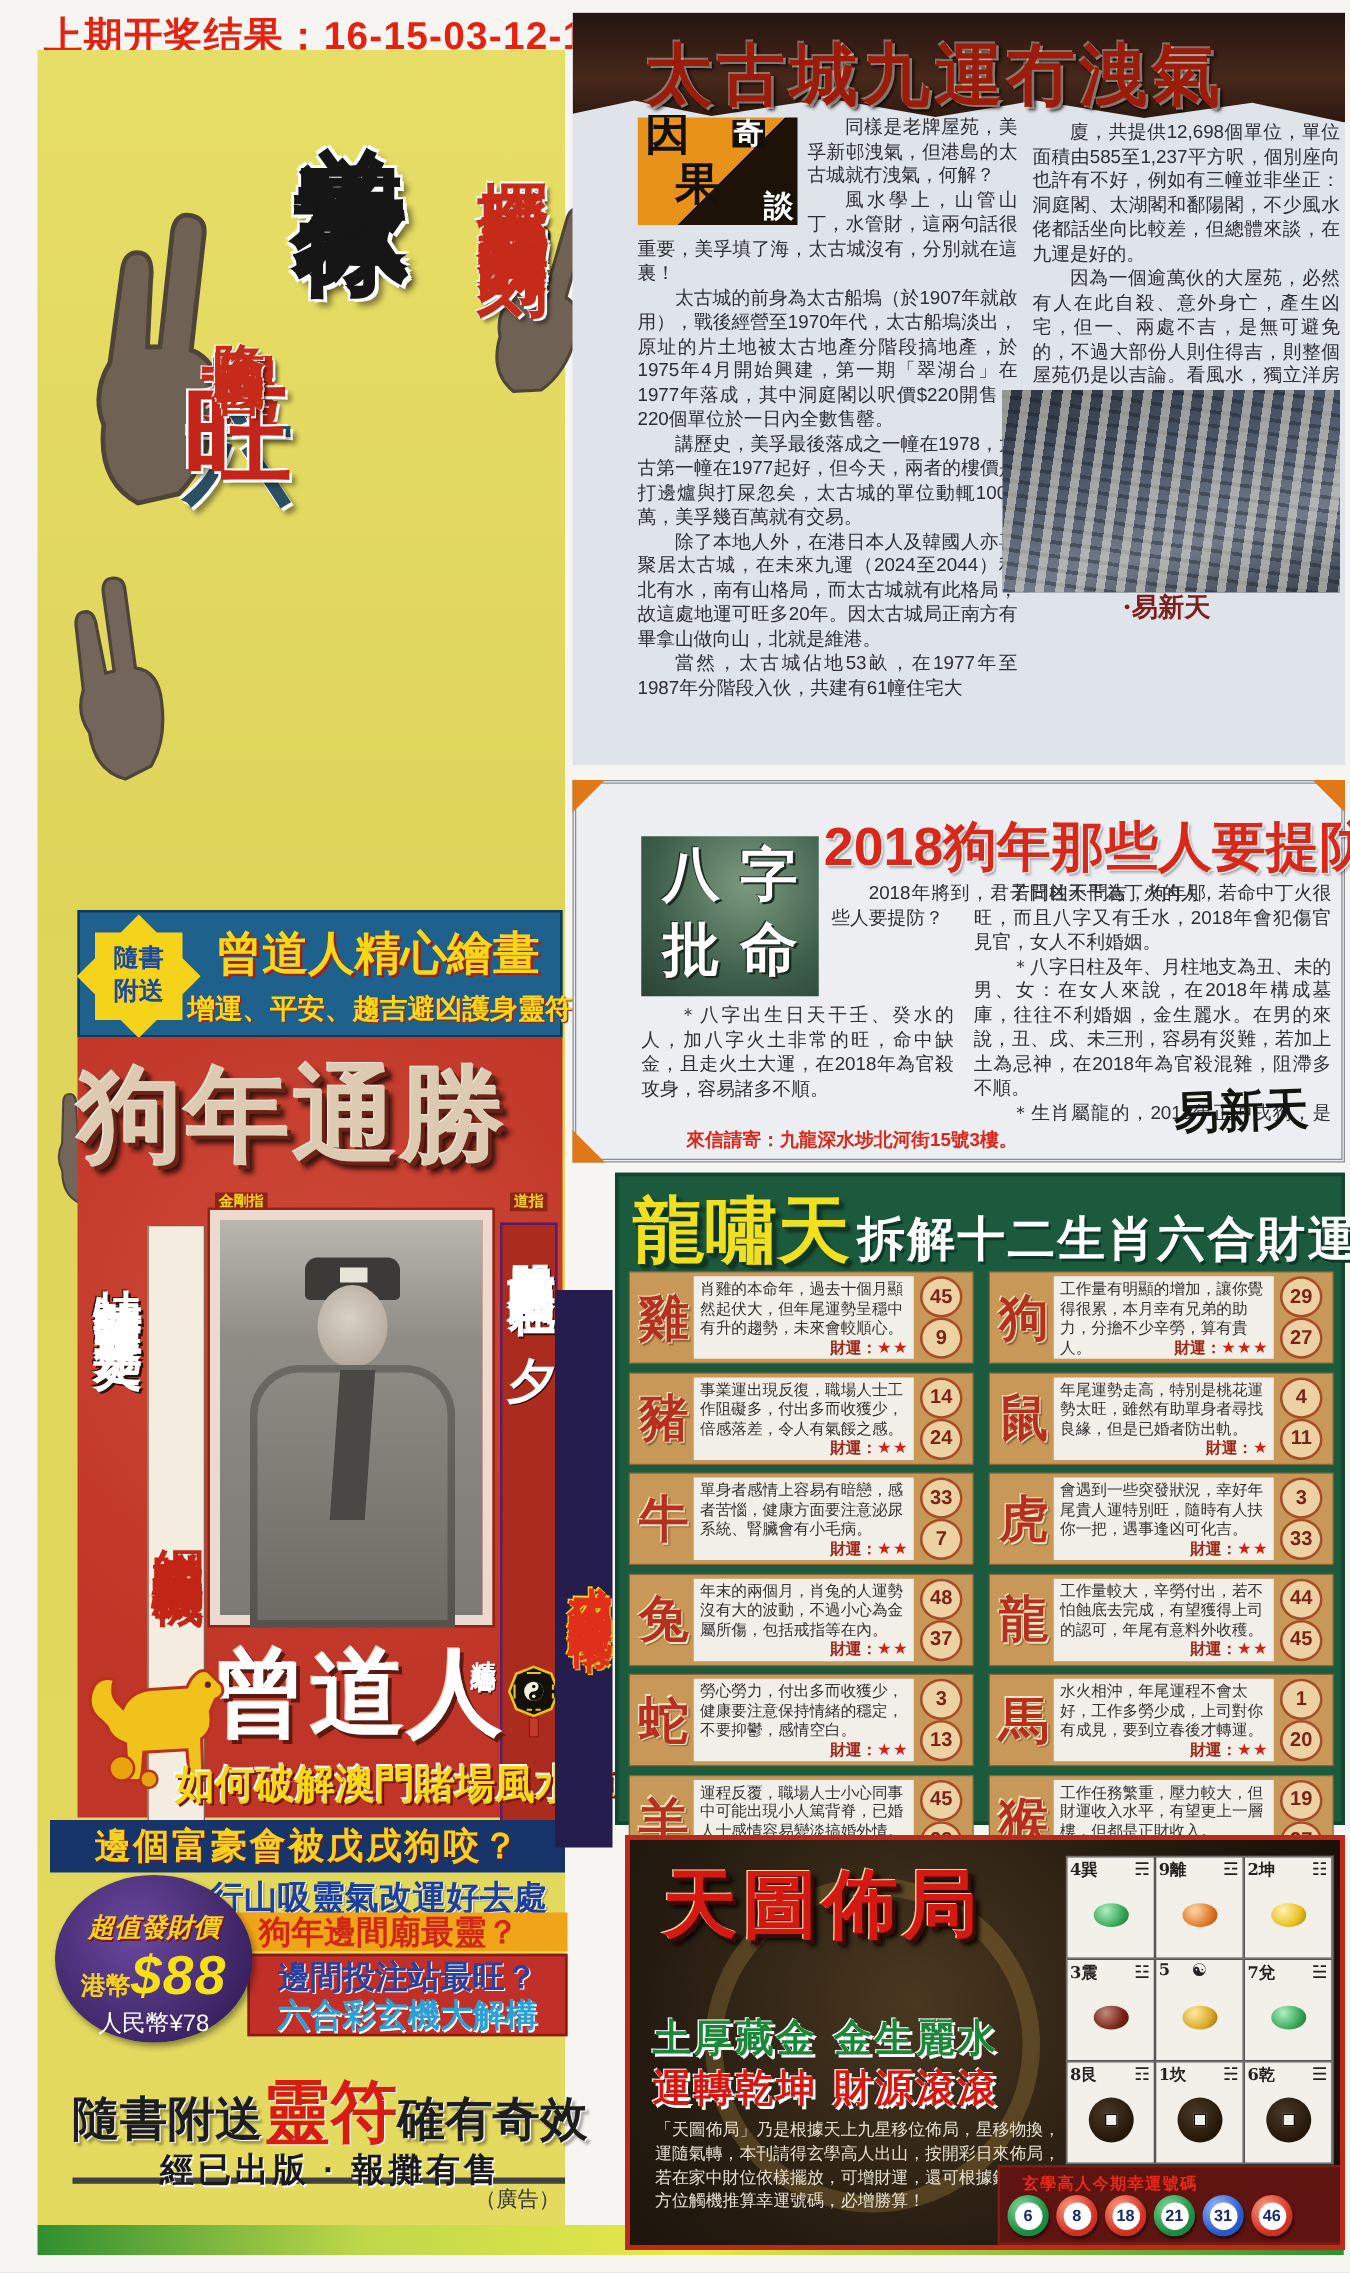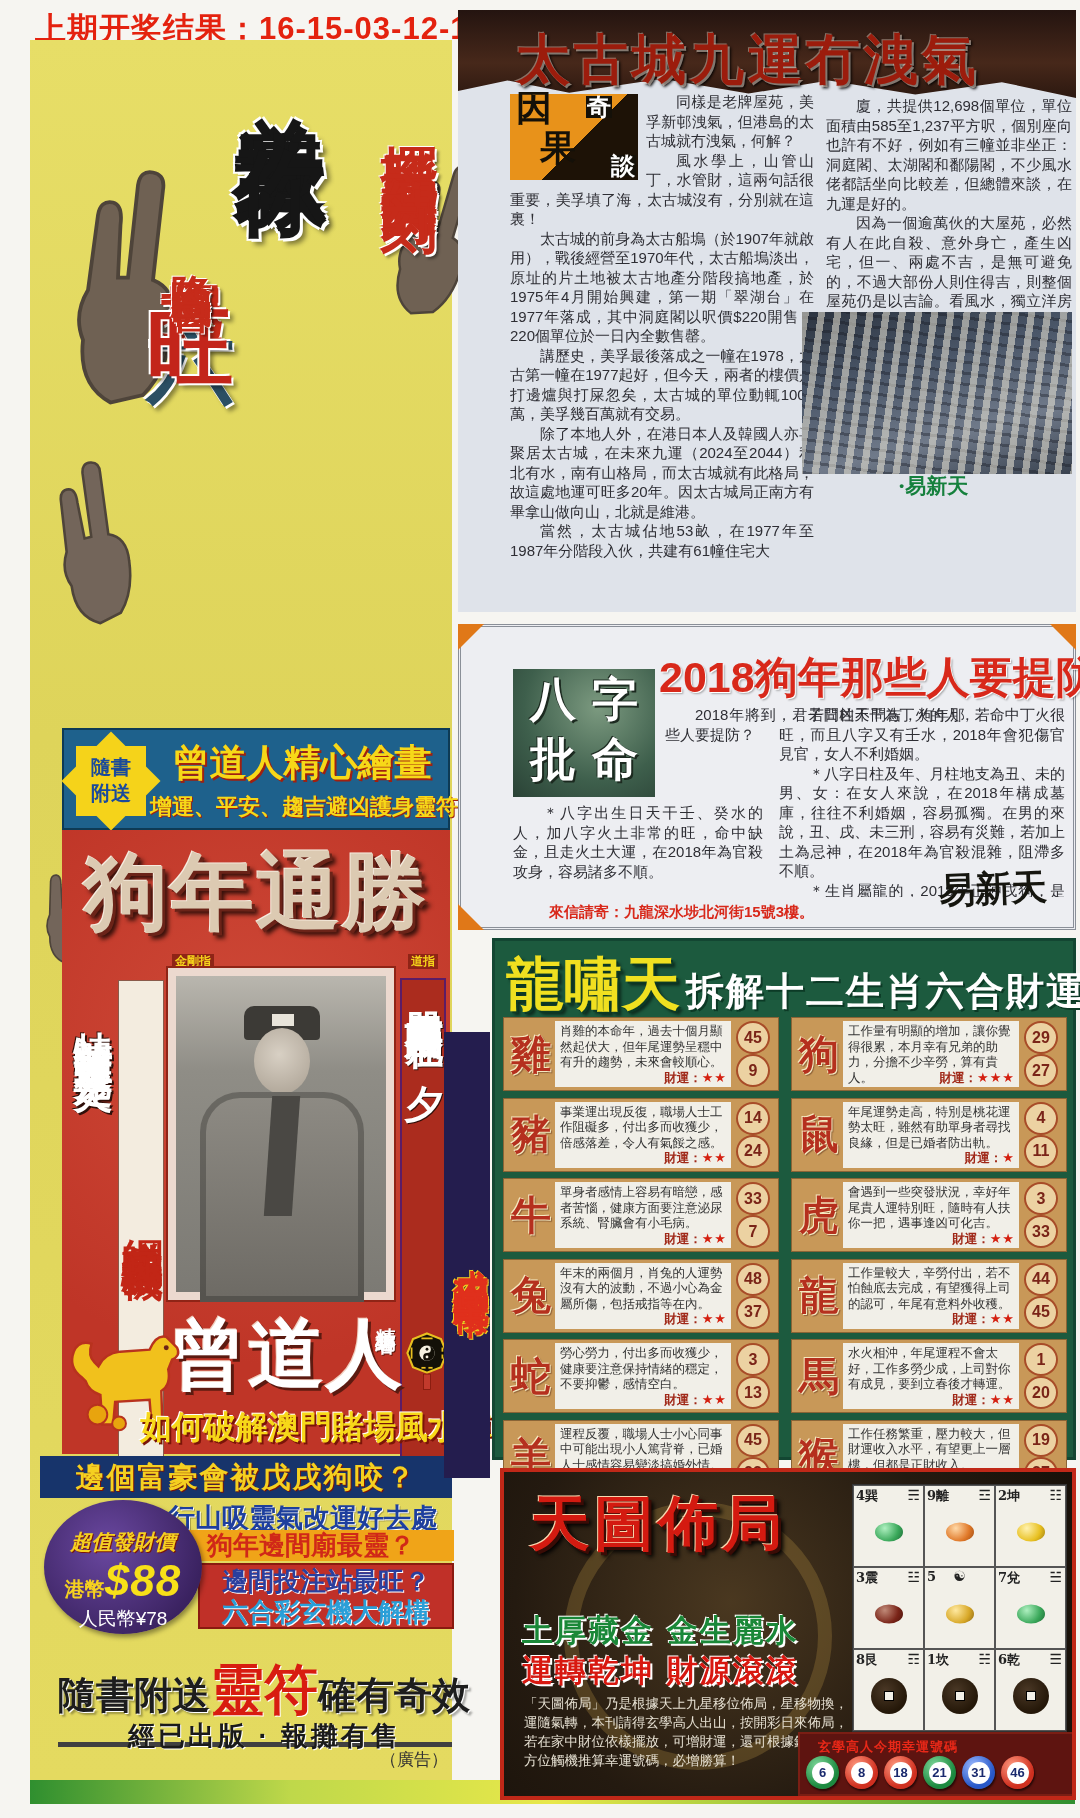--- a/index.html
+++ b/index.html
@@ -26,21 +26,21 @@
      text-shadow:2px 2px 0 #fff,-1px -1px 0 #fff,4px 4px 3px rgba(0,0,0,.4);}
   
   #ad-banner{left:62px;top:728px;width:388px;height:102px;background:#1e618c;border:2px solid #0d3a55;box-sizing:border-box;}
   #burst{left:6px;top:10px;width:82px;height:82px;}
   #burst .sq{position:absolute;left:6px;top:6px;width:70px;height:70px;background:#f5d31a;}
   #burst .sq2{transform:rotate(45deg);}
   #burst .bt{position:absolute;left:0;top:14px;width:82px;text-align:center;font-size:20px;line-height:26px;font-weight:bold;color:#1a4a9c;}
   #ad-banner .l1{position:absolute;left:92px;top:8px;width:292px;text-align:center;font-size:37px;font-weight:bold;color:#f7d818;text-shadow:2px 2px 0 #a02010;white-space:nowrap;}
   #ad-banner .l2{position:absolute;left:86px;top:62px;width:300px;text-align:right;font-size:22px;font-weight:bold;color:#f7d818;text-shadow:1px 1px 0 #a02010;white-space:nowrap;}
   #ad-body{left:62px;top:830px;width:388px;height:624px;background:radial-gradient(circle at 50% 35%,#cf4a38,#bf3527 70%);}
-  #book-title{left:0;top:6px;width:100%;text-align:center;font-size:84px;font-weight:bold;color:#dccab2;
+  #book-title{left:0;top:6px;width:100%;font-size:84px;font-weight:bold;color:#dccab2;
      font-family:"DejaVu Serif",serif;letter-spacing:2px;
      text-shadow:-1px -1px 0 #f6ecdf,3px 3px 0 #6b2318,6px 6px 4px #38110b;}
   #photo-frame{left:106px;top:138px;width:226px;height:332px;border:8px solid #ecd9cf;outline:2px solid #8f2416;box-sizing:border-box;
      background:linear-gradient(180deg,#b9b6ae 0%,#8f8d86 30%,#7c7a74 100%);}
   #photo-frame .fig-head{position:absolute;left:78px;top:52px;width:56px;height:66px;border-radius:50%;background:radial-gradient(circle at 45% 40%,#d8d0c4,#a89e90);}
   #photo-frame .fig-hat{position:absolute;left:68px;top:30px;width:76px;height:34px;border-radius:10px 10px 4px 4px;background:#3c3a36;}
   #photo-frame .fig-hatdot{position:absolute;left:96px;top:38px;width:22px;height:12px;background:#e8e4da;}
   #photo-frame .fig-body{position:absolute;left:24px;top:116px;width:164px;height:210px;border-radius:40px 40px 0 0;
      background:linear-gradient(180deg,#8e8b84,#6d6a64);box-shadow:inset 0 0 0 6px rgba(40,40,38,.35);}
   #photo-frame .fig-robe{position:absolute;left:92px;top:120px;width:28px;height:120px;background:#4a4844;transform:skewX(-4deg);}
@@ -89,21 +89,21 @@
   #yg-logo .cb{position:absolute;left:30px;top:44px;font-size:36px;font-weight:bold;color:#141008;font-family:"DejaVu Serif",serif;}
   #yg-logo .cc{position:absolute;right:26px;top:2px;font-size:24px;font-weight:bold;color:#fff;background:#141008;padding:1px;}
   #yg-logo .cd{position:absolute;right:2px;bottom:4px;font-size:24px;font-weight:bold;color:#fff;background:#141008;padding:1px;}
   #sec1-col1{left:52px;top:82px;width:304px;height:522px;}
   #sec1-col2{left:368px;top:86px;width:246px;height:212px;}
   #sec1-photo{left:344px;top:302px;width:270px;height:162px;
      background:linear-gradient(165deg,#2c3440 0%,#4a5668 35%,#707a8a 70%,#39424f 100%);overflow:hidden;}
   #sec1-photo .bld{position:absolute;inset:0;
      background:repeating-linear-gradient(98deg,rgba(235,230,214,.55) 0 7px,rgba(40,44,58,.0) 7px 16px),
                 repeating-linear-gradient(8deg,rgba(20,22,30,.35) 0 3px,transparent 3px 11px);}
-  #sec1-cap{left:440px;top:462px;font-size:21px;font-weight:bold;color:#15803d;font-family:"DejaVu Serif",serif;}
+  #sec1-cap{left:440px;top:462px;font-size:21px;font-weight:bold;color:#7f1d1d;font-family:"DejaVu Serif",serif;}
   
   #sec2{left:458px;top:624px;width:618px;height:306px;background:#edeef2;border:3px double #8a8f98;box-sizing:border-box;}
   .corner{width:0;height:0;border-style:solid;}
   #c-tl{left:-3px;top:-3px;border-width:26px 26px 0 0;border-color:#e07818 transparent transparent transparent;}
   #c-tr{right:-3px;top:-3px;border-width:0 26px 26px 0;border-color:transparent #e07818 transparent transparent;}
   #c-bl{left:-3px;bottom:-3px;border-width:26px 0 0 26px;border-color:transparent transparent transparent #e07818;}
   #bz-logo{left:52px;top:42px;width:142px;height:128px;
      background:radial-gradient(circle at 60% 30%,#7c9a80,#3e5f4c 60%,#2a4236);text-align:center;}
   #bz-logo span{display:inline-block;width:62px;font-size:46px;line-height:60px;font-weight:bold;color:#fff;
      font-family:"DejaVu Serif",serif;text-shadow:2px 2px 0 #1c2a20,-1px -1px 0 #1c2a20;}
@@ -319,21 +319,21 @@
     <div class="abs news" id="sec2-col1">
         <p>2018年將到，君子問凶不問吉，狗年那些人要提防？</p>
       </div>
     <div class="abs news" id="sec2-col1b" style="left:52px;top:176px;width:250px;height:100px;">
 
     <p>＊八字出生日天干壬、癸水的人，加八字火土非常的旺，命中缺金，且走火土大運，在2018年為官殺攻身，容易諸多不順。</p>
       </div>
     <div class="abs news" id="sec2-colright">
 
     <p>若日柱天干為丁火的人，若命中丁火很旺，而且八字又有壬水，2018年會犯傷官見官，女人不利婚姻。</p>
-        <p>＊八字日柱及年、月柱地支為丑、未的男、女：在女人來說，在2018年構成墓庫，往往不利婚姻，容易孤獨。在男的來說，丑、戌、未三刑，容易有災難，若加上土為忌神，在2018年為官殺混雜，阻滯多不順。</p>
+        <p>＊八字日柱及年、月柱地支為丑、未的男、女：在女人來說，在2018年構成墓庫，往往不利婚姻，金生麗水。在男的來說，丑、戌、未三刑，容易有災難，若加上土為忌神，在2018年為官殺混雜，阻滯多不順。</p>
         <p>＊生肖屬龍的，2018年正沖戌狗，是為沖太歲，沖是有動作的，不論好與不好，一定產生變化，若是1952年壬辰出生，1964年甲辰出生，2012年壬辰出生的，年柱更犯上天剋地沖，更要小心帶來的變化。</p>
       </div>
     <div class="abs" id="sec2-address">來信請寄：九龍深水埗北河街15號3樓。</div>
     <div class="abs" id="sec2-sign">易新天</div>
   </div>
 
   <div class="abs v" id="strip-dog">戊戌狗不會咬死樓市</div>
 
   <div class="abs" id="sec3">
     <div class="abs" id="sec3-head">

